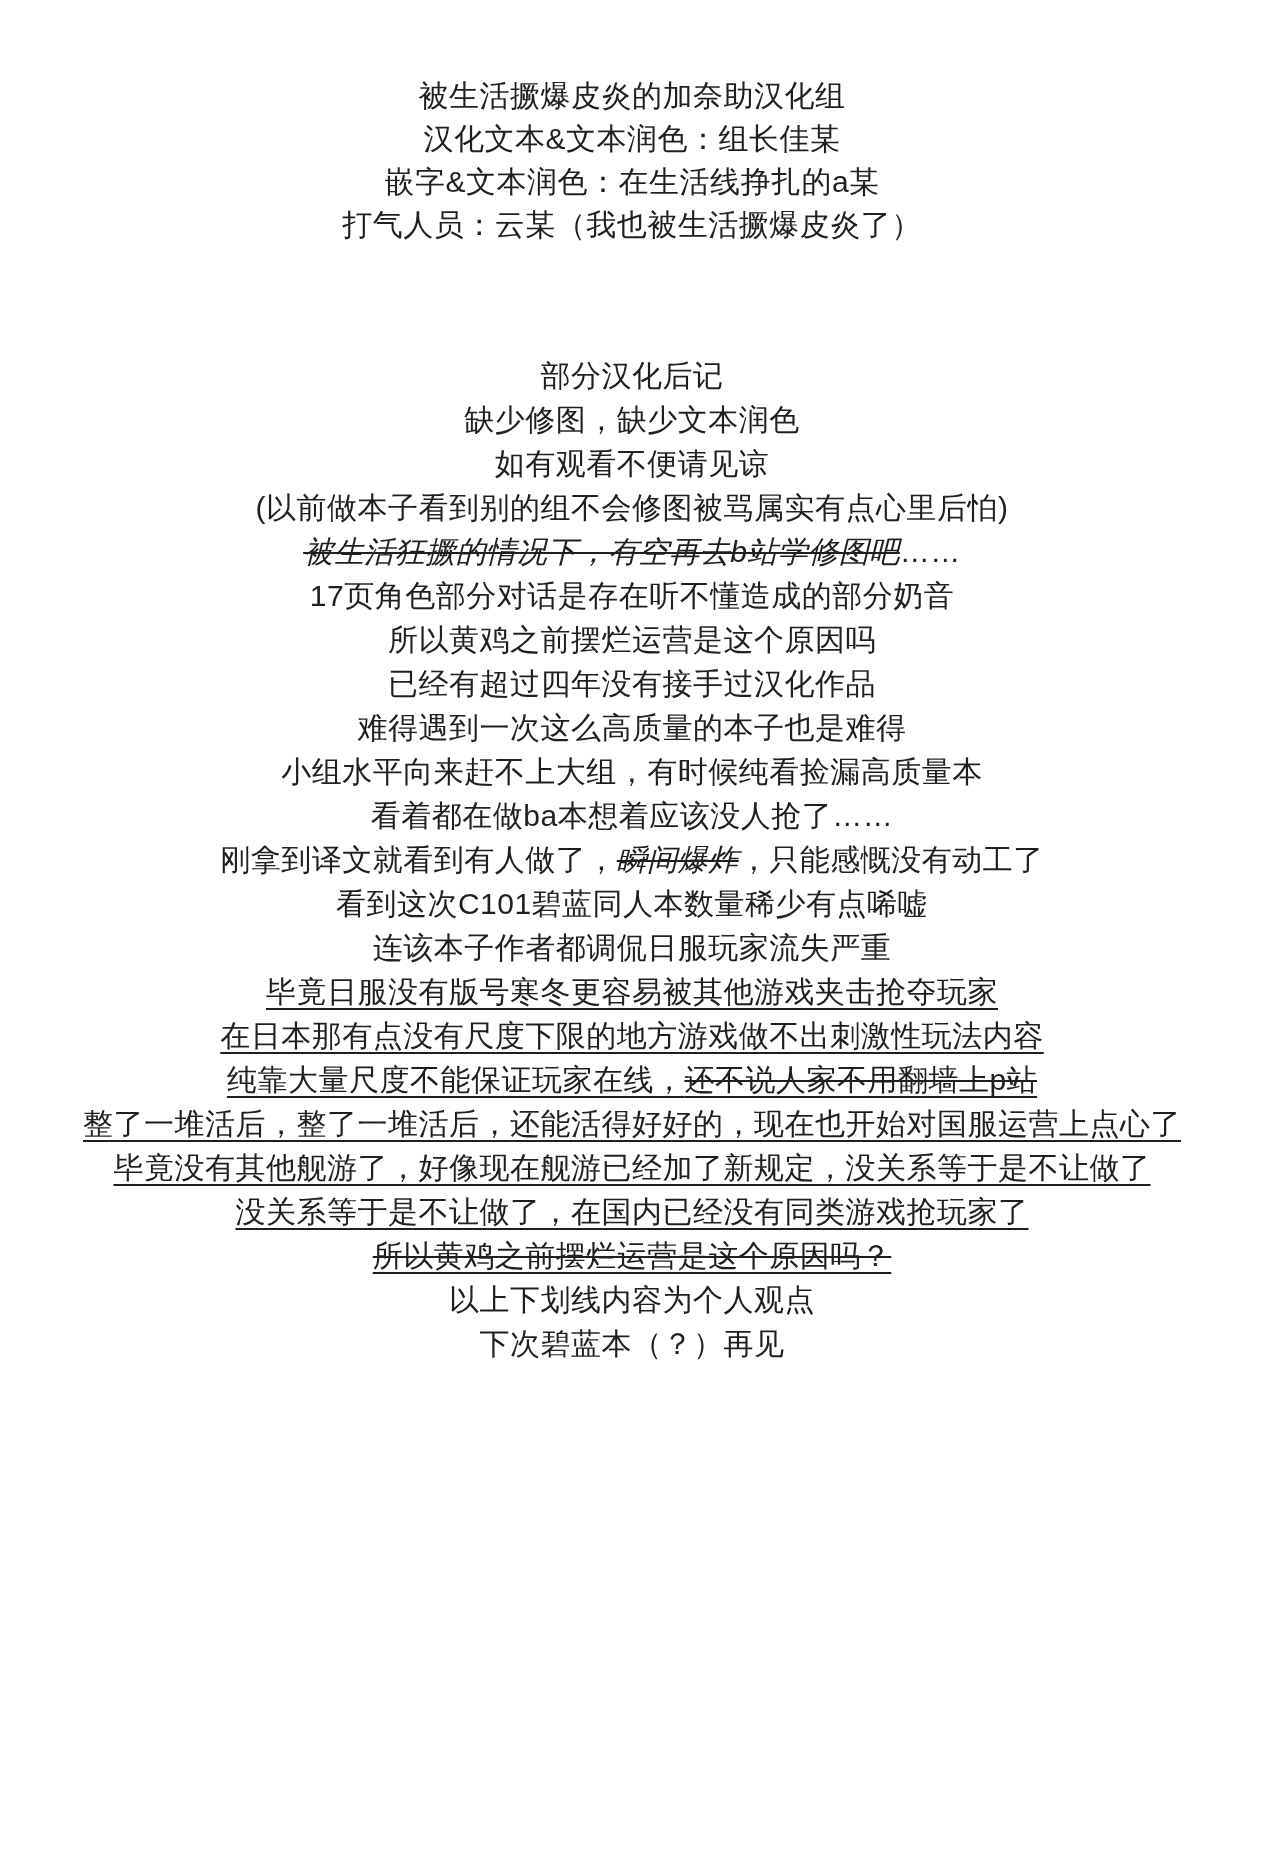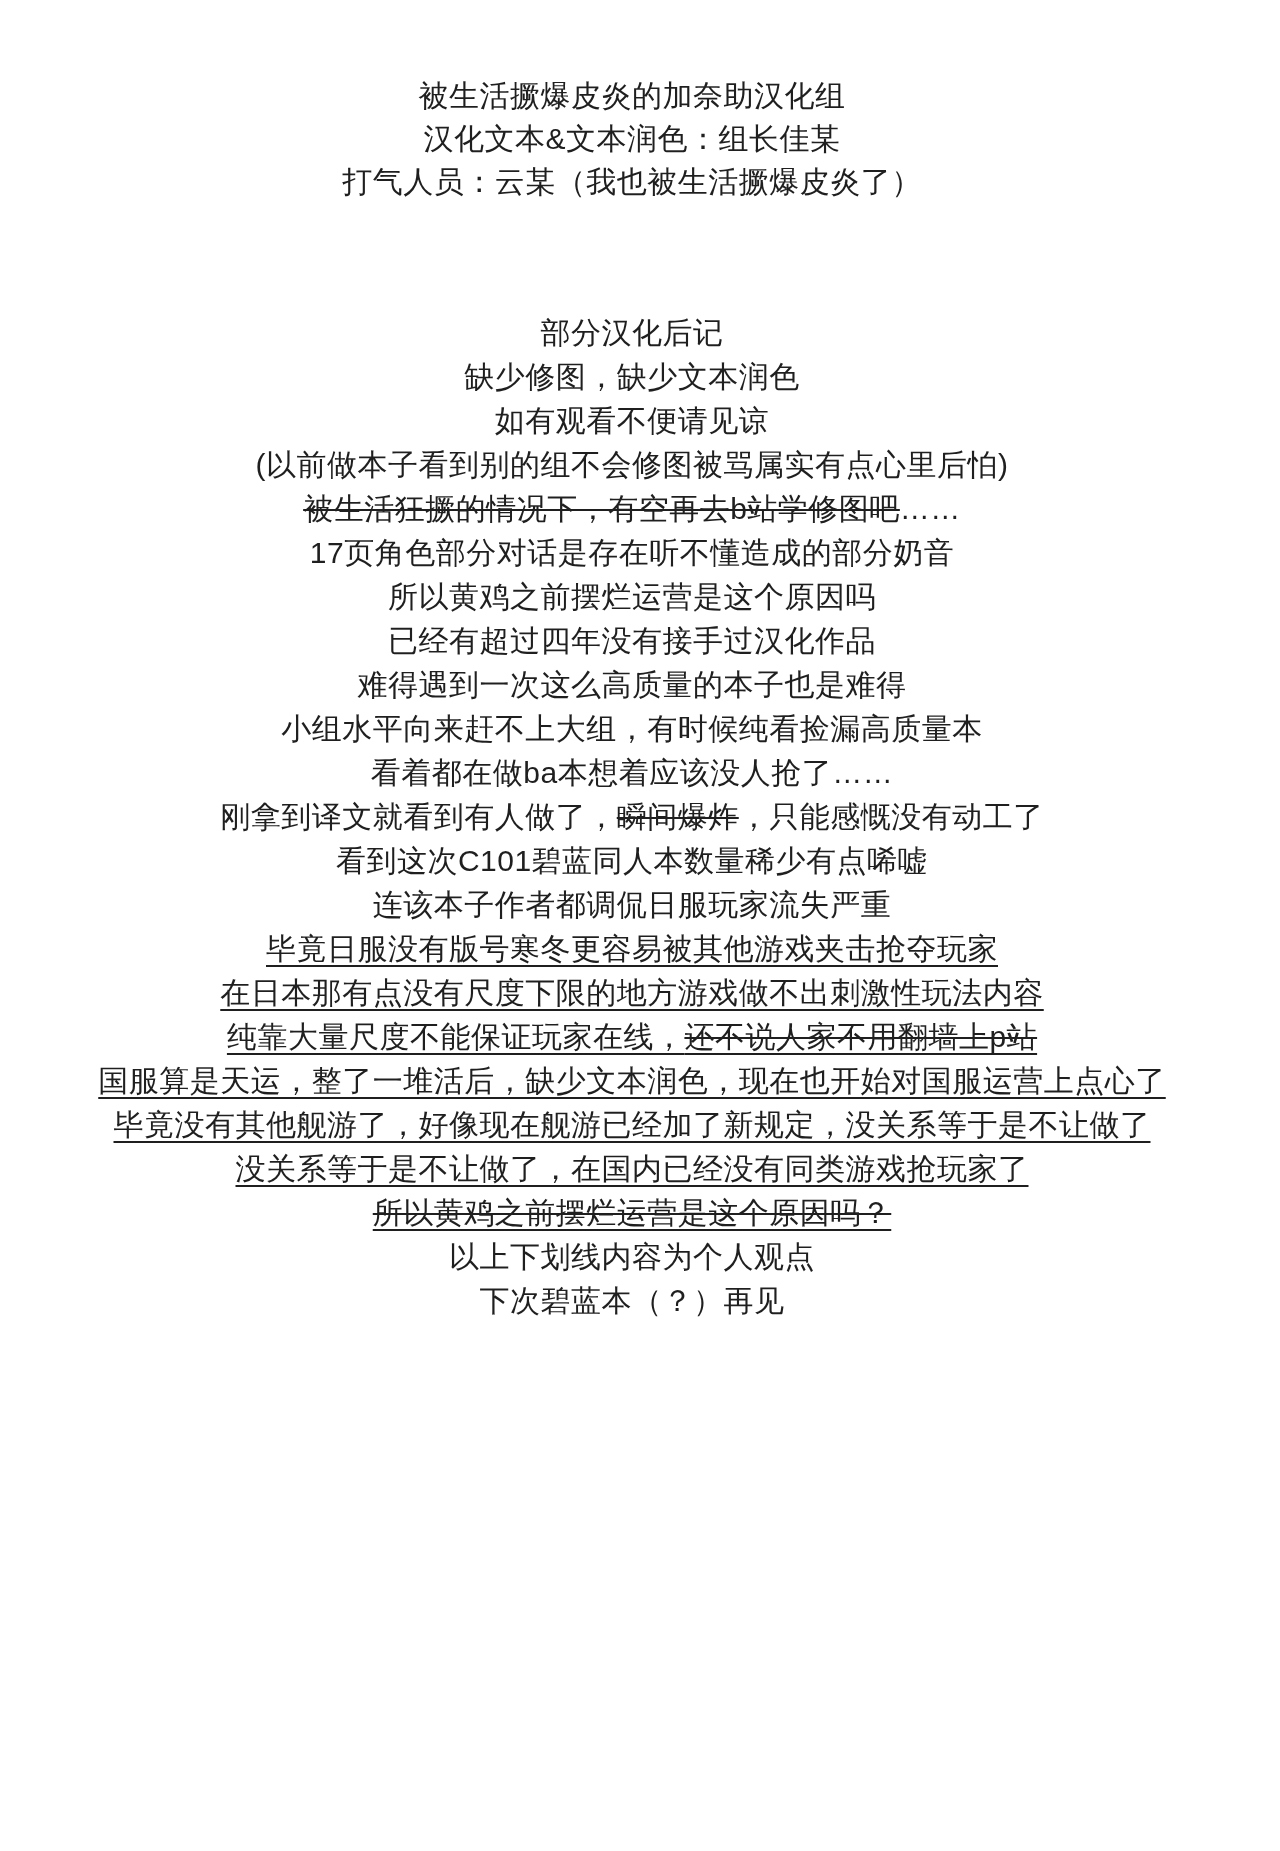--- a/index.html
+++ b/index.html
@@ -32,39 +32,41 @@
   .credits .line {
     height: 43px;
     line-height: 43px;
   }
   .block-gap {
     height: 108px;
   }
   .seg-strike {
     text-decoration: line-through;
     text-decoration-thickness: 2px;
+    font-style: italic;
   }
   .seg-underline {
     text-decoration: underline;
     text-underline-offset: 6px;
     text-decoration-thickness: 2px;
   }
   .seg-strike-underline {
     text-decoration: underline line-through;
     text-underline-offset: 6px;
     text-decoration-thickness: 2px;
   }
 </style>
 </head>
 <body style="background: rgb(255, 255, 255); color: rgb(31, 31, 31);">
 
 <div class="page">
   <div class="credits">
       <div class="line"><span>被生活撅爆皮炎的加奈助汉化组</span></div>
       <div class="line"><span>汉化文本&amp;文本润色：组长佳某</span></div>
+      <div class="line"><span>嵌字&amp;文本润色：在生活线挣扎的a某</span></div>
       <div class="line"><span>打气人员：云某（我也被生活撅爆皮炎了）</span></div>
     </div>
   <div class="block-gap"></div>
   <div class="afterword">
       <div class="line"><span>部分汉化后记</span></div>
       <div class="line"><span>缺少修图，缺少文本润色</span></div>
       <div class="line"><span>如有观看不便请见谅</span></div>
       <div class="line"><span>(以前做本子看到别的组不会修图被骂属实有点心里后怕)</span></div>
       <div class="line"><span class="seg-strike">被生活狂撅的情况下，有空再去b站学修图吧</span><span>……</span></div>
       <div class="line"><span>17页角色部分对话是存在听不懂造成的部分奶音</span></div>
@@ -72,20 +74,20 @@
       <div class="line"><span>已经有超过四年没有接手过汉化作品</span></div>
       <div class="line"><span>难得遇到一次这么高质量的本子也是难得</span></div>
       <div class="line"><span>小组水平向来赶不上大组，有时候纯看捡漏高质量本</span></div>
       <div class="line"><span>看着都在做ba本想着应该没人抢了……</span></div>
       <div class="line"><span>刚拿到译文就看到有人做了，</span><span class="seg-strike">瞬间爆炸</span><span>，只能感慨没有动工了</span></div>
       <div class="line"><span>看到这次C101碧蓝同人本数量稀少有点唏嘘</span></div>
       <div class="line"><span>连该本子作者都调侃日服玩家流失严重</span></div>
       <div class="line"><span class="seg-underline">毕竟日服没有版号寒冬更容易被其他游戏夹击抢夺玩家</span></div>
       <div class="line"><span class="seg-underline">在日本那有点没有尺度下限的地方游戏做不出刺激性玩法内容</span></div>
       <div class="line"><span class="seg-underline">纯靠大量尺度不能保证玩家在线，</span><span class="seg-strike-underline">还不说人家不用翻墙上p站</span></div>
-      <div class="line"><span class="seg-underline">国服算是天运，整了一堆活后，缺少文本润色，现在也开始对国服运营上点心了</span></div>
+      <div class="line"><span class="seg-underline">整了一堆活后，整了一堆活后，还能活得好好的，现在也开始对国服运营上点心了</span></div>
       <div class="line"><span class="seg-underline">毕竟没有其他舰游了，好像现在舰游已经加了新规定，没关系等于是不让做了</span></div>
       <div class="line"><span class="seg-underline">没关系等于是不让做了，在国内已经没有同类游戏抢玩家了</span></div>
       <div class="line"><span class="seg-strike-underline">所以黄鸡之前摆烂运营是这个原因吗？</span></div>
       <div class="line"><span>以上下划线内容为个人观点</span></div>
       <div class="line"><span>下次碧蓝本（？）再见</span></div>
     </div>
 </div>
 
 </body></html>

